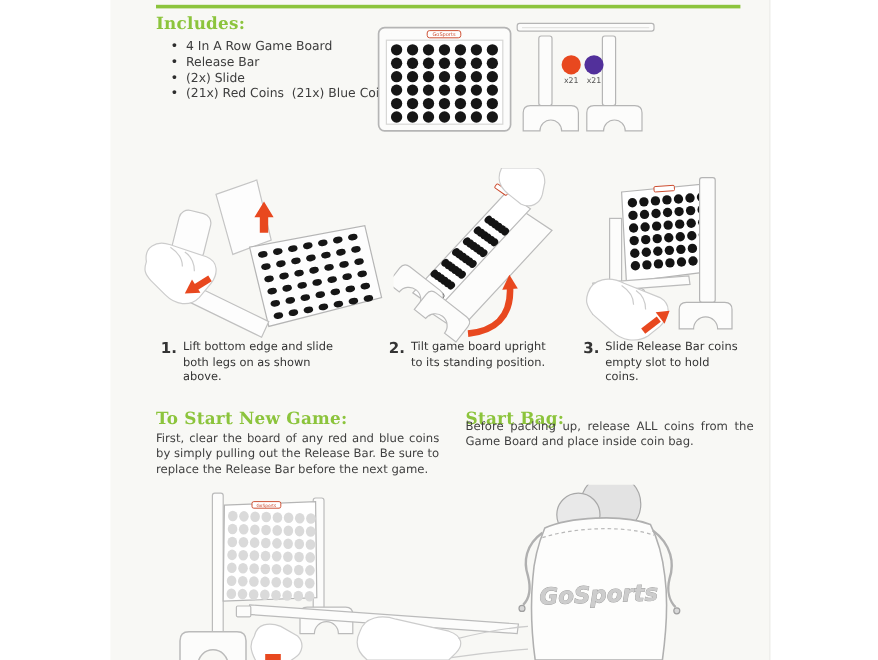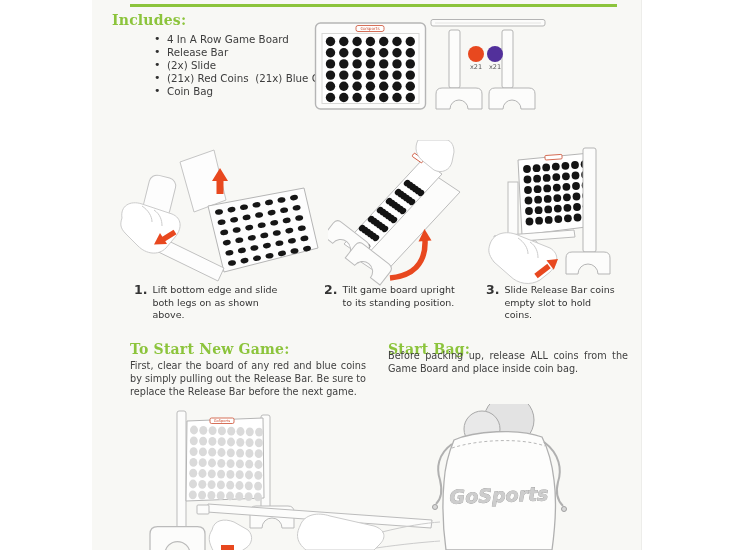--- a/index.html
+++ b/index.html
@@ -2,25 +2,25 @@
 <html><head>
 <meta charset="utf-8">
 <style>
   html,body{margin:0;padding:0;background:#ffffff;}
   body{width:732px;height:550px;overflow:hidden;font-family:"DejaVu Sans",sans-serif;}
   .canvas{position:relative;width:732px;height:550px;overflow:hidden;background:#ffffff;}
   .page{position:absolute;left:92px;top:0;width:549px;height:550px;background:#f8f8f5;border-right:1px solid #ededea;}
   .abs{position:absolute;}
   .toprule{left:38px;top:4px;width:487px;height:2.5px;background:#8cc43c;}
   .h-green{font-family:"DejaVu Serif",serif;font-weight:bold;color:#8cc43c;font-size:14px;letter-spacing:.2px;line-height:1;}
-  .h-inc{left:20px;top:13px;}
+  .h-inc{left:38px;top:13px;}
   .h-setup{left:38px;top:126px;}
   .h-newgame{left:38px;top:342px;}
   .h-coinbag{left:296px;top:342px;}
-  ul.includes{left:62px;top:34px;margin:0;padding:0;list-style:none;width:210px;}
+  ul.includes{left:50px;top:34px;margin:0;padding:0;list-style:none;width:210px;}
   ul.includes li{position:relative;padding-left:13px;font-size:10.3px;color:#3d3d3d;margin-bottom:2.6px;line-height:1.02;}
   ul.includes li::before{content:"•";position:absolute;left:0;top:-1px;color:#2e2e2e;font-size:11px;}
   .caption{display:flex;align-items:flex-start;color:#343434;}
   .cap-num{font-weight:bold;font-size:12.5px;margin-right:5px;line-height:1;}
   .cap-text{font-size:9.5px;line-height:1.32;}
   .cap1{left:42px;top:284px;width:180px;}
   .cap1 .cap-text{width:134px;}
   .cap2{left:232px;top:284px;width:150px;}
   .cap2 .cap-text{width:118px;}
   .cap3{left:394px;top:284px;width:152px;}
@@ -39,21 +39,20 @@
 
   <div class="abs toprule"></div>
 
   <div class="abs h-green h-inc">Includes:</div>
 
   <ul class="abs includes">
     <li>4 In A Row Game Board</li>
     <li>Release Bar</li>
     <li>(2x) Slide</li>
     <li>(21x) Red Coins &nbsp;(21x) Blue Coins</li>
-    <li>Coin Bag</li>
   </ul>
 
   <svg class="abs" style="left:222px;top:20px" width="113" height="92" viewBox="0 0 113 92">
     <rect x="1.5" y="3" width="110" height="86" rx="5" fill="#fcfcfb" stroke="#b5b5b5" stroke-width="1.4"></rect>
     <rect x="8" y="13.5" width="97" height="70" fill="#ffffff" stroke="#d8d8d6"></rect>
     <rect x="42" y="5.5" width="28" height="6" rx="2" fill="#ffffff" stroke="#cc4b2e" stroke-width="0.8"></rect>
     <text x="56" y="10.2" text-anchor="middle" font-size="4.2" fill="#cc4b2e">GoSports</text>
     <g>
           <ellipse cx="16.5" cy="21.5" rx="4.7" ry="4.7" fill="#161616"></ellipse>
           <ellipse cx="29.8" cy="21.5" rx="4.7" ry="4.7" fill="#161616"></ellipse>

